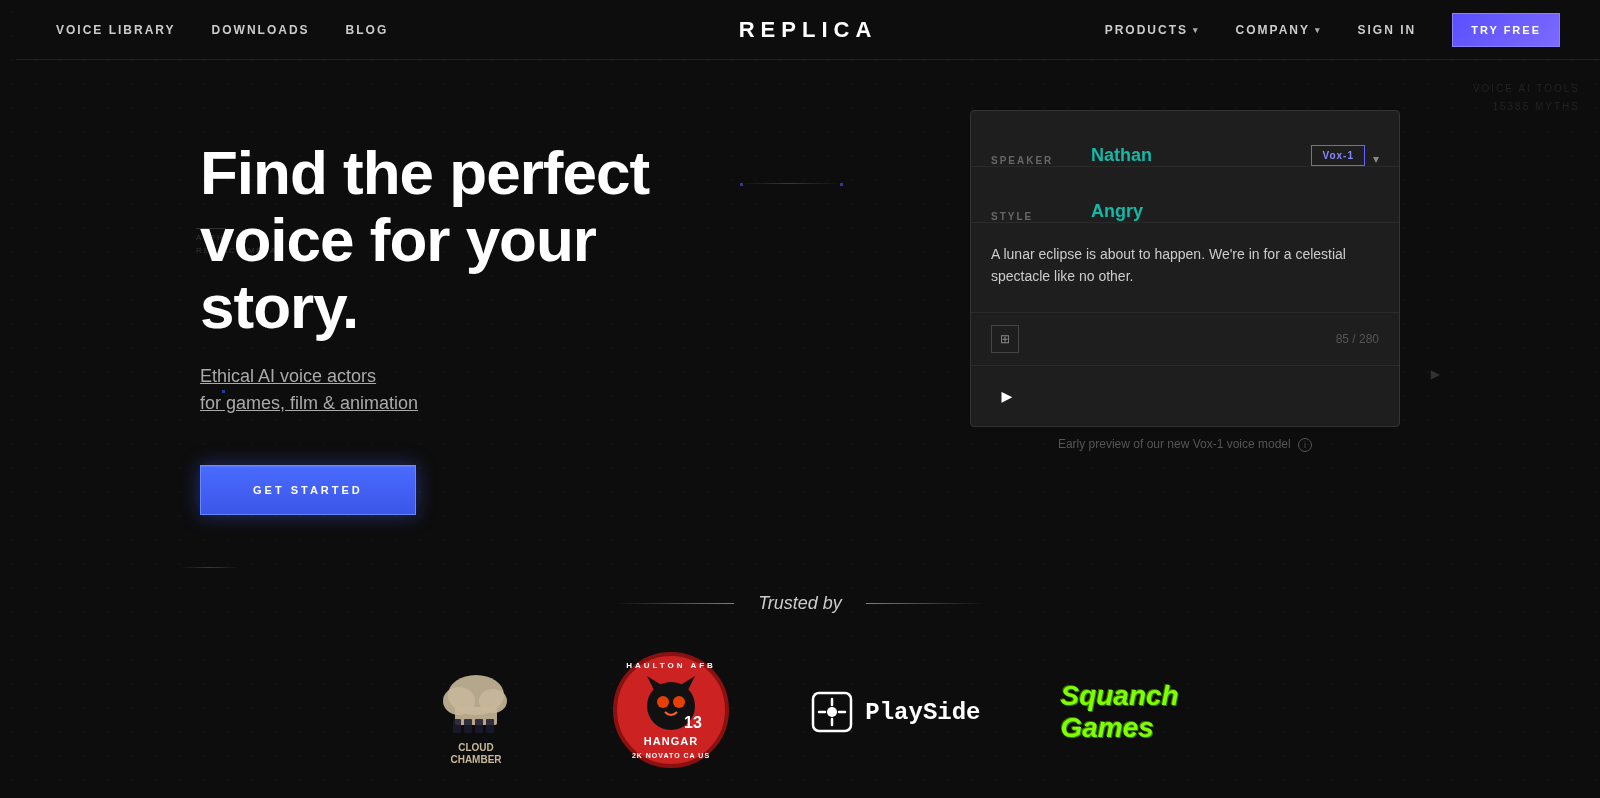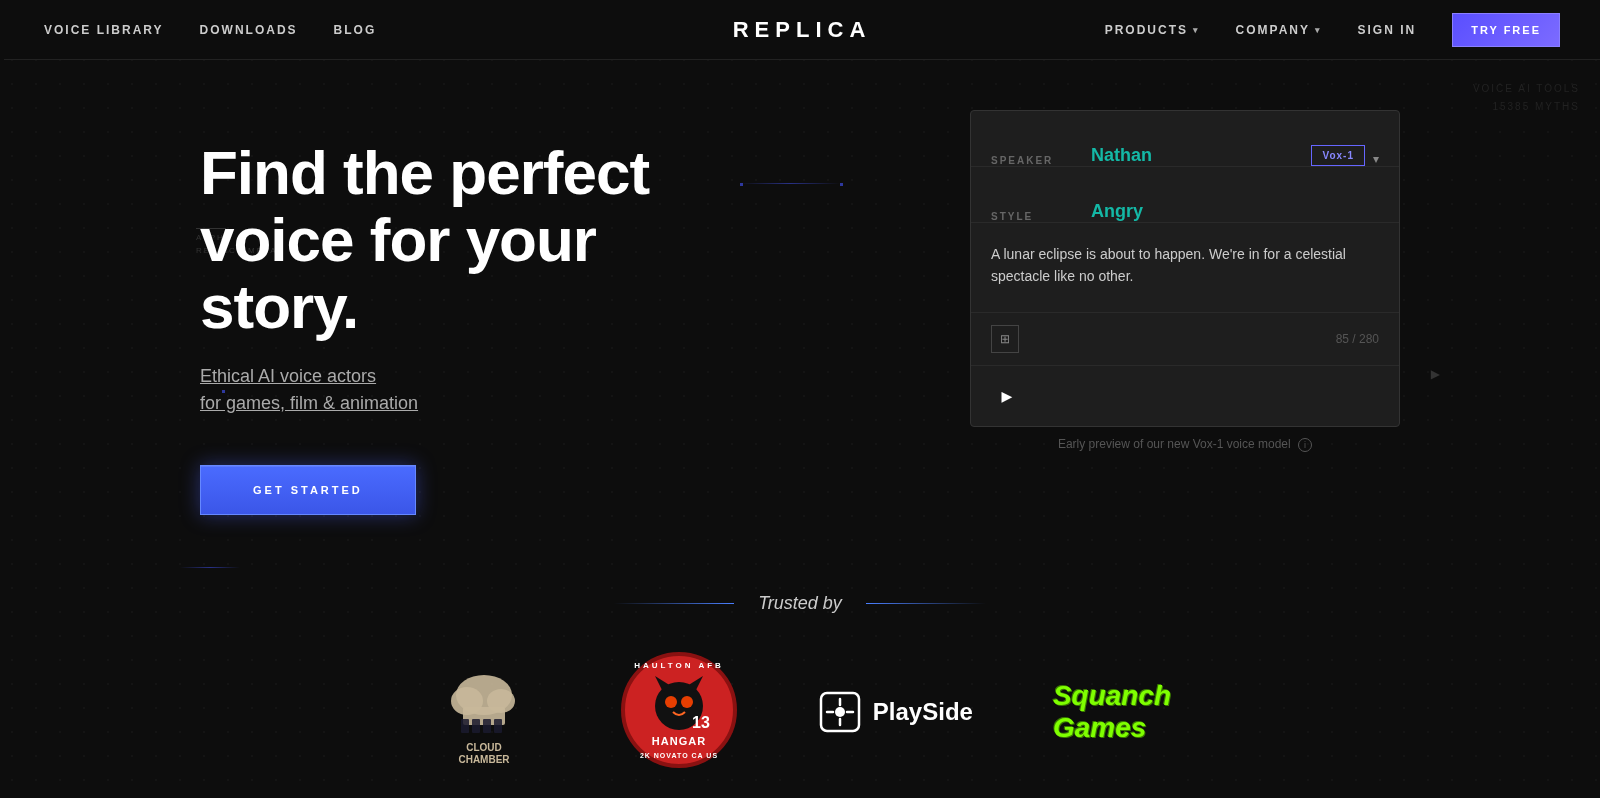--- a/index.html
+++ b/index.html
@@ -20,21 +20,21 @@
       inset: 0;
       background-image: radial-gradient(circle, #333 1px, transparent 1px);
       background-size: 24px 24px;
       opacity: 0.18;
       pointer-events: none;
     }
 
     
     nav {
       position: absolute;
-      top: 0; left: 4px; right: 0;
+      top: 0; left: 16px; right: 0;
       height: 60px;
       background: #0d0d0d;
       border-bottom: 1px solid #222;
       display: flex;
       align-items: center;
       padding: 0 40px;
       z-index: 100;
     }
 
     .nav-left {
@@ -361,20 +361,21 @@
     .logo-playside {
       display: flex;
       align-items: center;
       gap: 12px;
     }
 
     .playside-text {
       font-size: 24px;
       font-weight: 700;
       color: #fff;
+      font-family: Liberation Mono, monospace;
     }
 
     
     .squanch-text {
       font-size: 28px;
       font-weight: 900;
       font-style: italic;
       color: #7fff00;
       text-shadow: -1px -1px 0 #3a7a00, 1px 1px 0 #3a7a00;
     }

